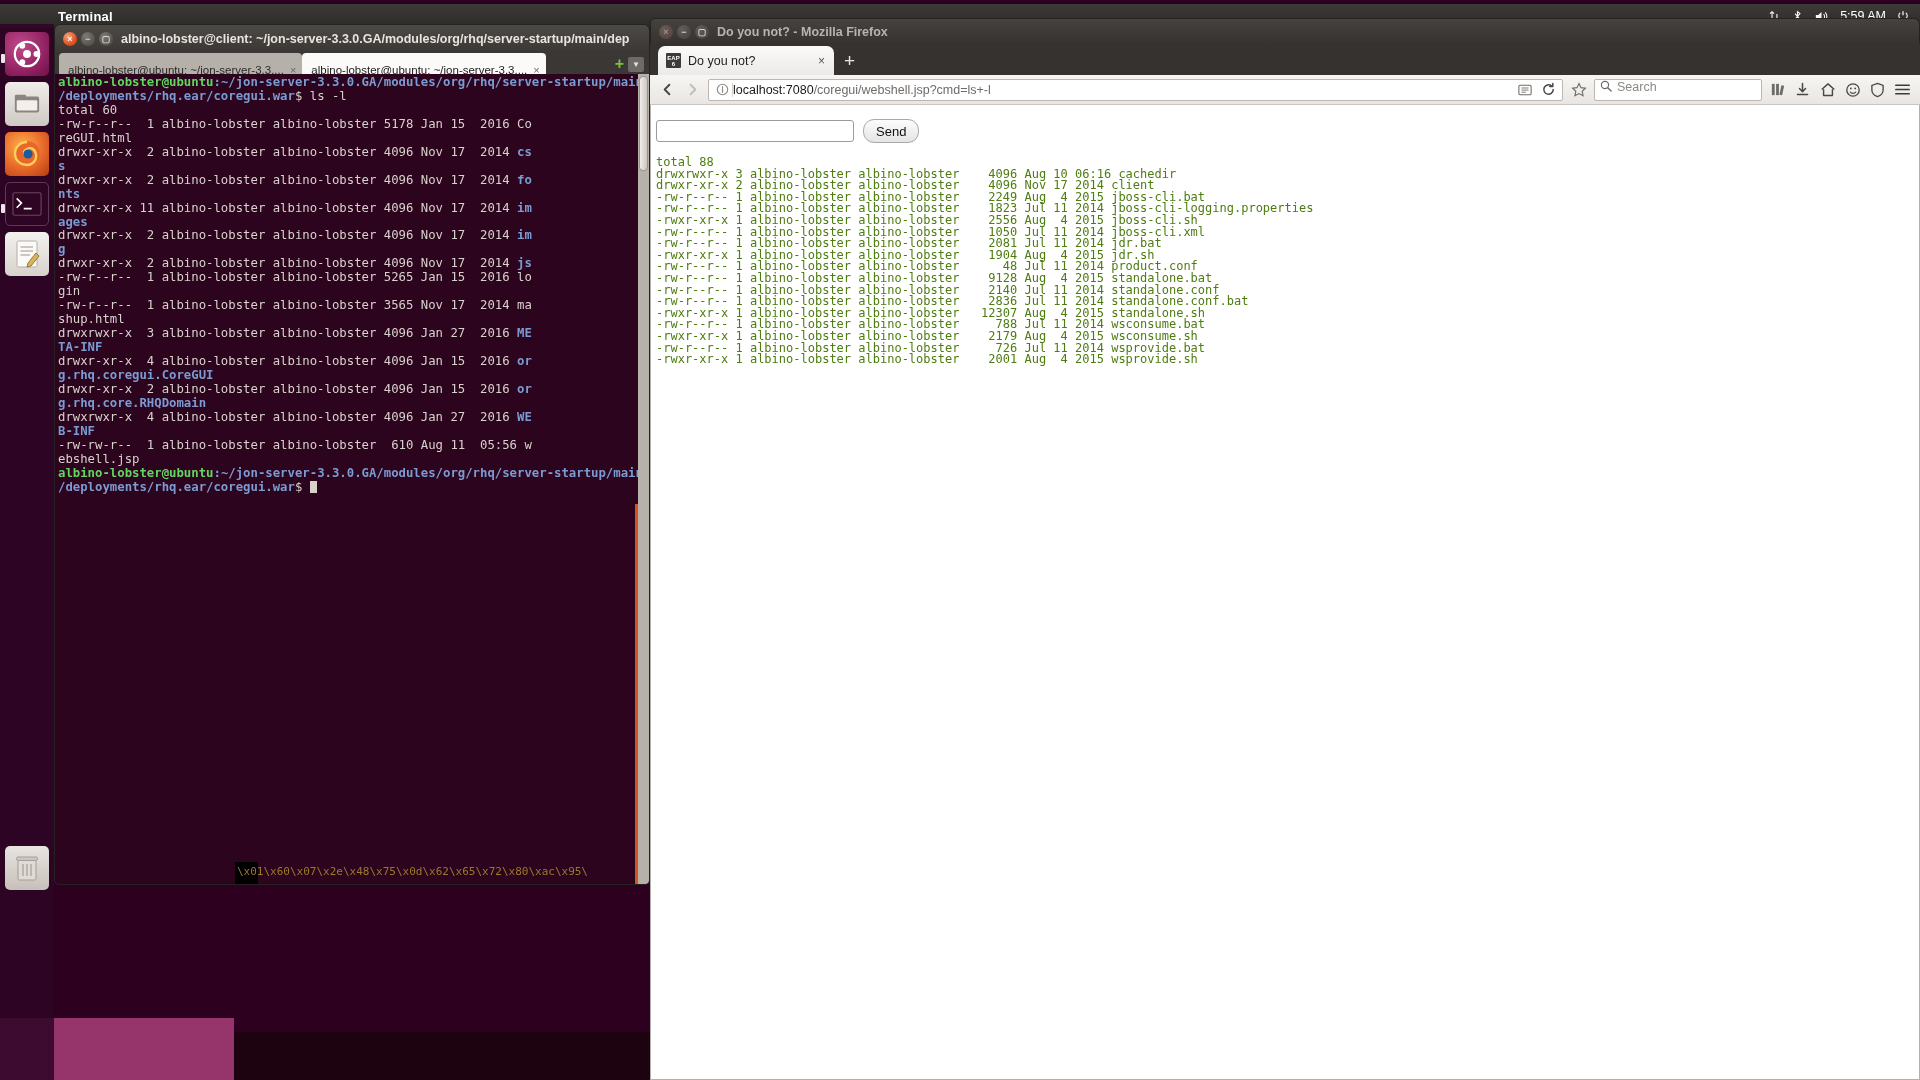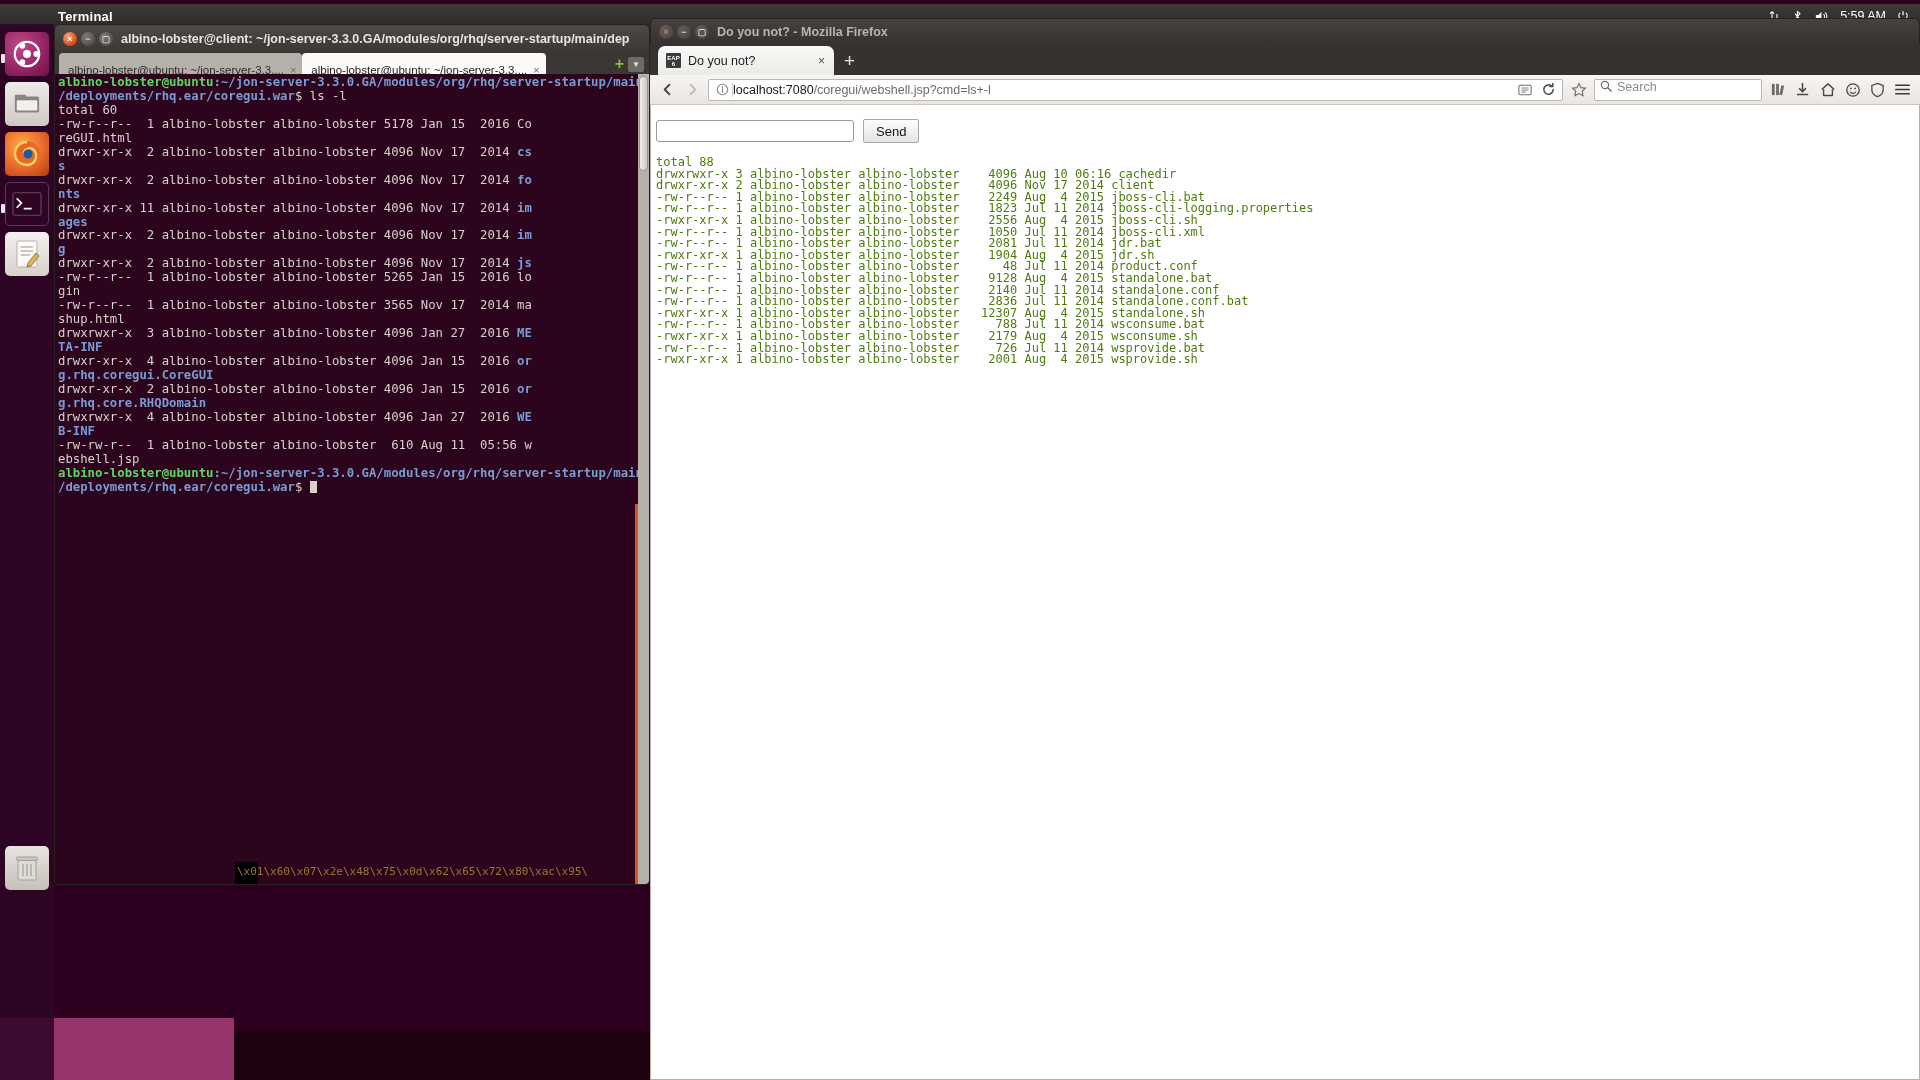--- a/index.html
+++ b/index.html
@@ -161,21 +161,21 @@
   #ff-content{
     height:975px; background:#fff; position:relative; overflow:hidden;
     border-left:1px solid #b5b0ab; border-right:1px solid #b5b0ab; border-bottom:1px solid #b5b0ab;
   }
   #ff-form{ display:flex; align-items:center; gap:9px; padding:14px 0 0 5px; }
   #cmd-input{
     width:198px; height:22px; border:1px solid #9b9b9b; background:#fff;
     border-radius:3px; font-family:"Liberation Sans",sans-serif; font-size:13px; padding:0 3px;
   }
   #send-button{
-    height:24px; padding:0 12px; border:1px solid #a9a9a9; border-radius:2px;
+    height:24px; padding:0 12px; border:1px solid #a9a9a9; border-radius:11px;
     background:linear-gradient(#fdfdfd,#e4e4e4); font-size:13px; color:#111;
     font-family:"Liberation Sans",sans-serif;
   }
   #cmd-echo{
     font-family:"DejaVu Sans Mono", monospace; font-size:12.6px; color:#000;
     padding:16px 0 0 5px; white-space:pre;
   }
   #ff-pre{
     font-family:"DejaVu Sans Mono", monospace; font-size:12px; line-height:11.6px;
     color:#4d7c0f; white-space:pre; padding:14px 12px 0 5px;

